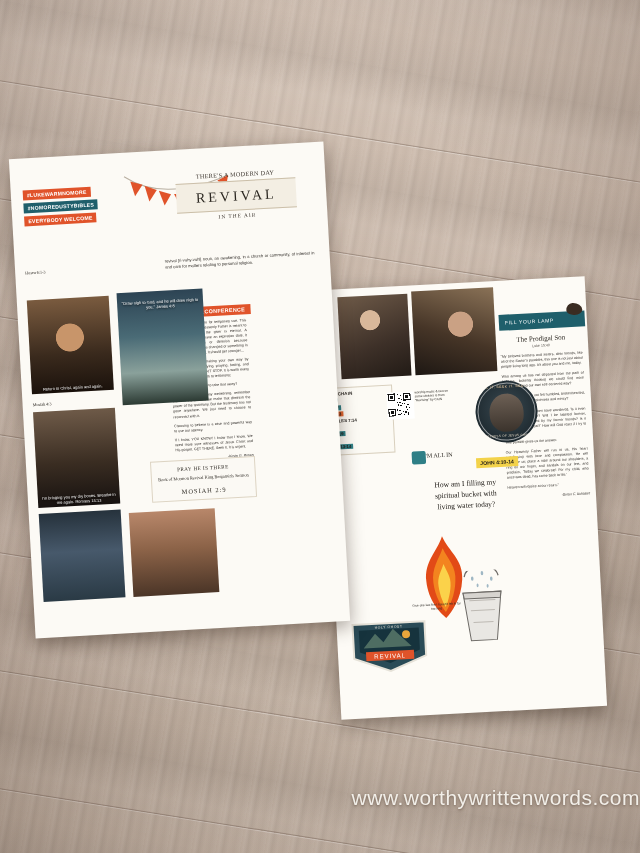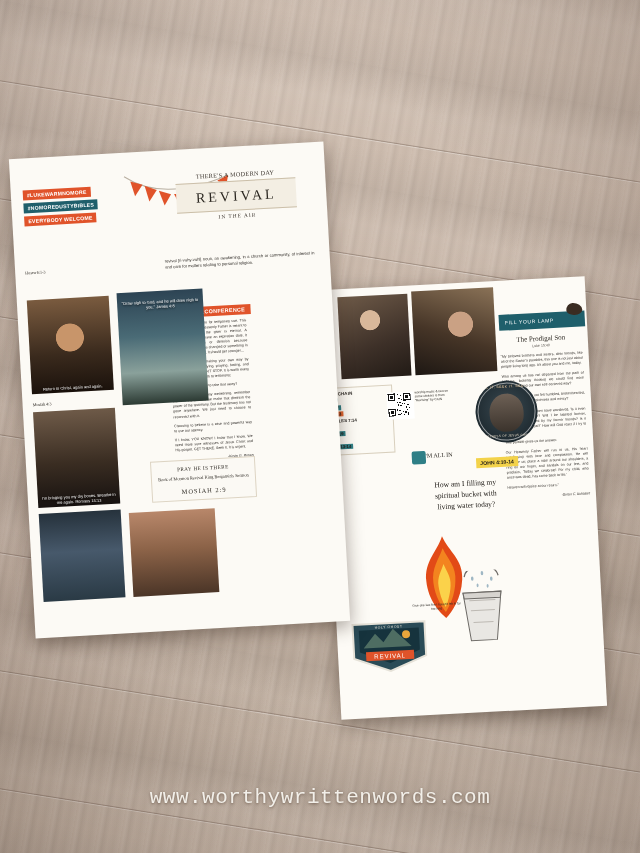--- a/index.html
+++ b/index.html
@@ -134,22 +134,22 @@
   }
 
   #john-badge{position:absolute;left:148px;top:176px;background:#f3d24a;color:#26211c;font-size:5.2px;font-weight:bold;padding:2px 4px;}
   #allin{position:absolute;left:96px;top:168px;font-family:"Liberation Serif",serif;font-size:6px;color:#2b2721;}
 
   #revival-patch{position:absolute;left:12px;top:330px;width:80px;height:58px;}
   #fire{position:absolute;left:80px;top:250px;width:60px;height:86px;}
   #bucket{position:absolute;left:118px;top:288px;width:58px;height:74px;}
 
   #watermark{
-    position:absolute;left:0;right:0;top:786px;text-align:center;
-    font-family:Liberation Mono, monospace;font-size:21px;color:#f2efe9;
+    position:absolute;left:0;right:0;top:786px;text-align:right;
+    font-family:Liberation Sans, sans-serif;font-size:21px;color:#f2efe9;
     text-shadow:0 1px 3px rgba(60,40,25,.55);letter-spacing:.5px;
   }
   .seek-circle{
     position:absolute;left:150px;top:100px;width:62px;height:62px;border-radius:50%;
     background:radial-gradient(circle at 50% 45%, #3a4a52 0%, #1d282e 75%);
     color:#fff;overflow:hidden;
   }
   .seek-circle .ring{position:absolute;inset:2px;border-radius:50%;border:1px solid rgba(255,255,255,.55);}
   .seek-circle .top-txt{position:absolute;left:0;right:0;top:4px;text-align:center;font-size:3.4px;letter-spacing:.5px;color:#ffd9a8;}
   .seek-circle .bot-txt{position:absolute;left:0;right:0;bottom:5px;text-align:center;font-size:3px;letter-spacing:.3px;color:#e8dcc8;}

